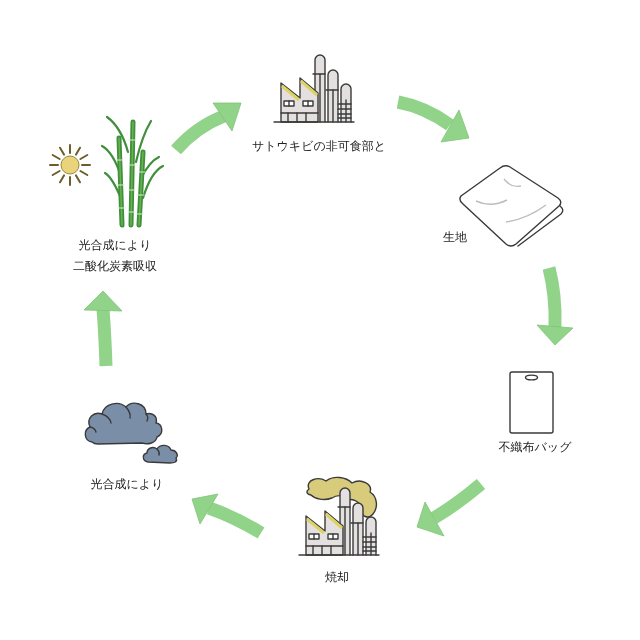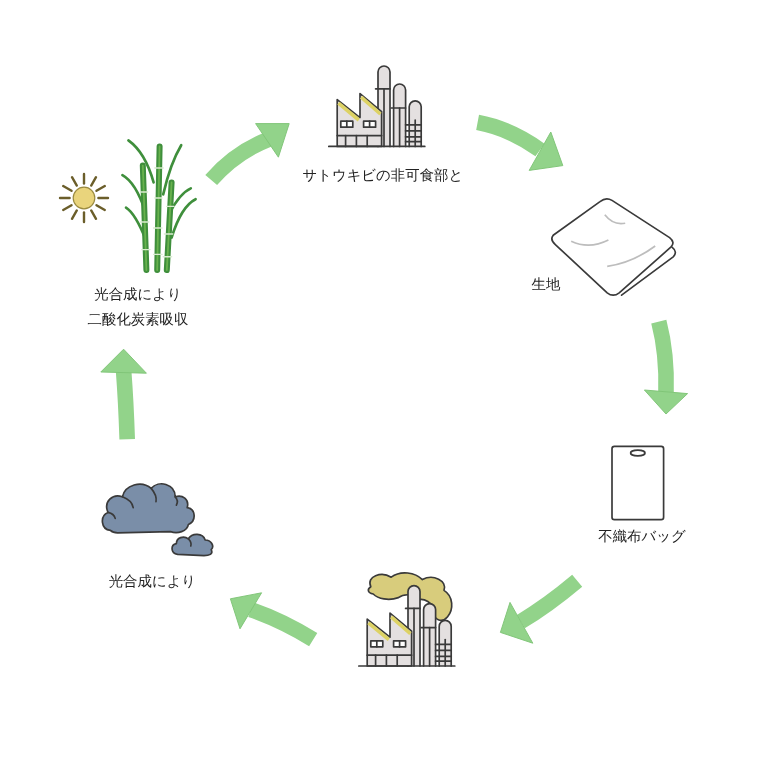--- a/index.html
+++ b/index.html
@@ -167,20 +167,23 @@
 
   <div class="label" style="left:199px;top:136px;">
     <span>サトウキビの非可食部と</span>
   </div>
   <div class="label left" style="left:443px;top:227px;">
     <span>生地</span>
   </div>
   <div class="label" style="left:415px;top:437px;">
     <span>不織布バッグ</span>
   </div>
+  <div class="label" style="left:217px;top:567px;">
+    <span>焼却</span>
+  </div>
   <div class="label" style="left:7px;top:474px;">
     <span>光合成により</span>
   </div>
   <div class="label" style="left:-5px;top:235px;">
     <span>光合成により</span>
     <span>二酸化炭素吸収</span>
   </div>
 </div>
 
 </body></html>

